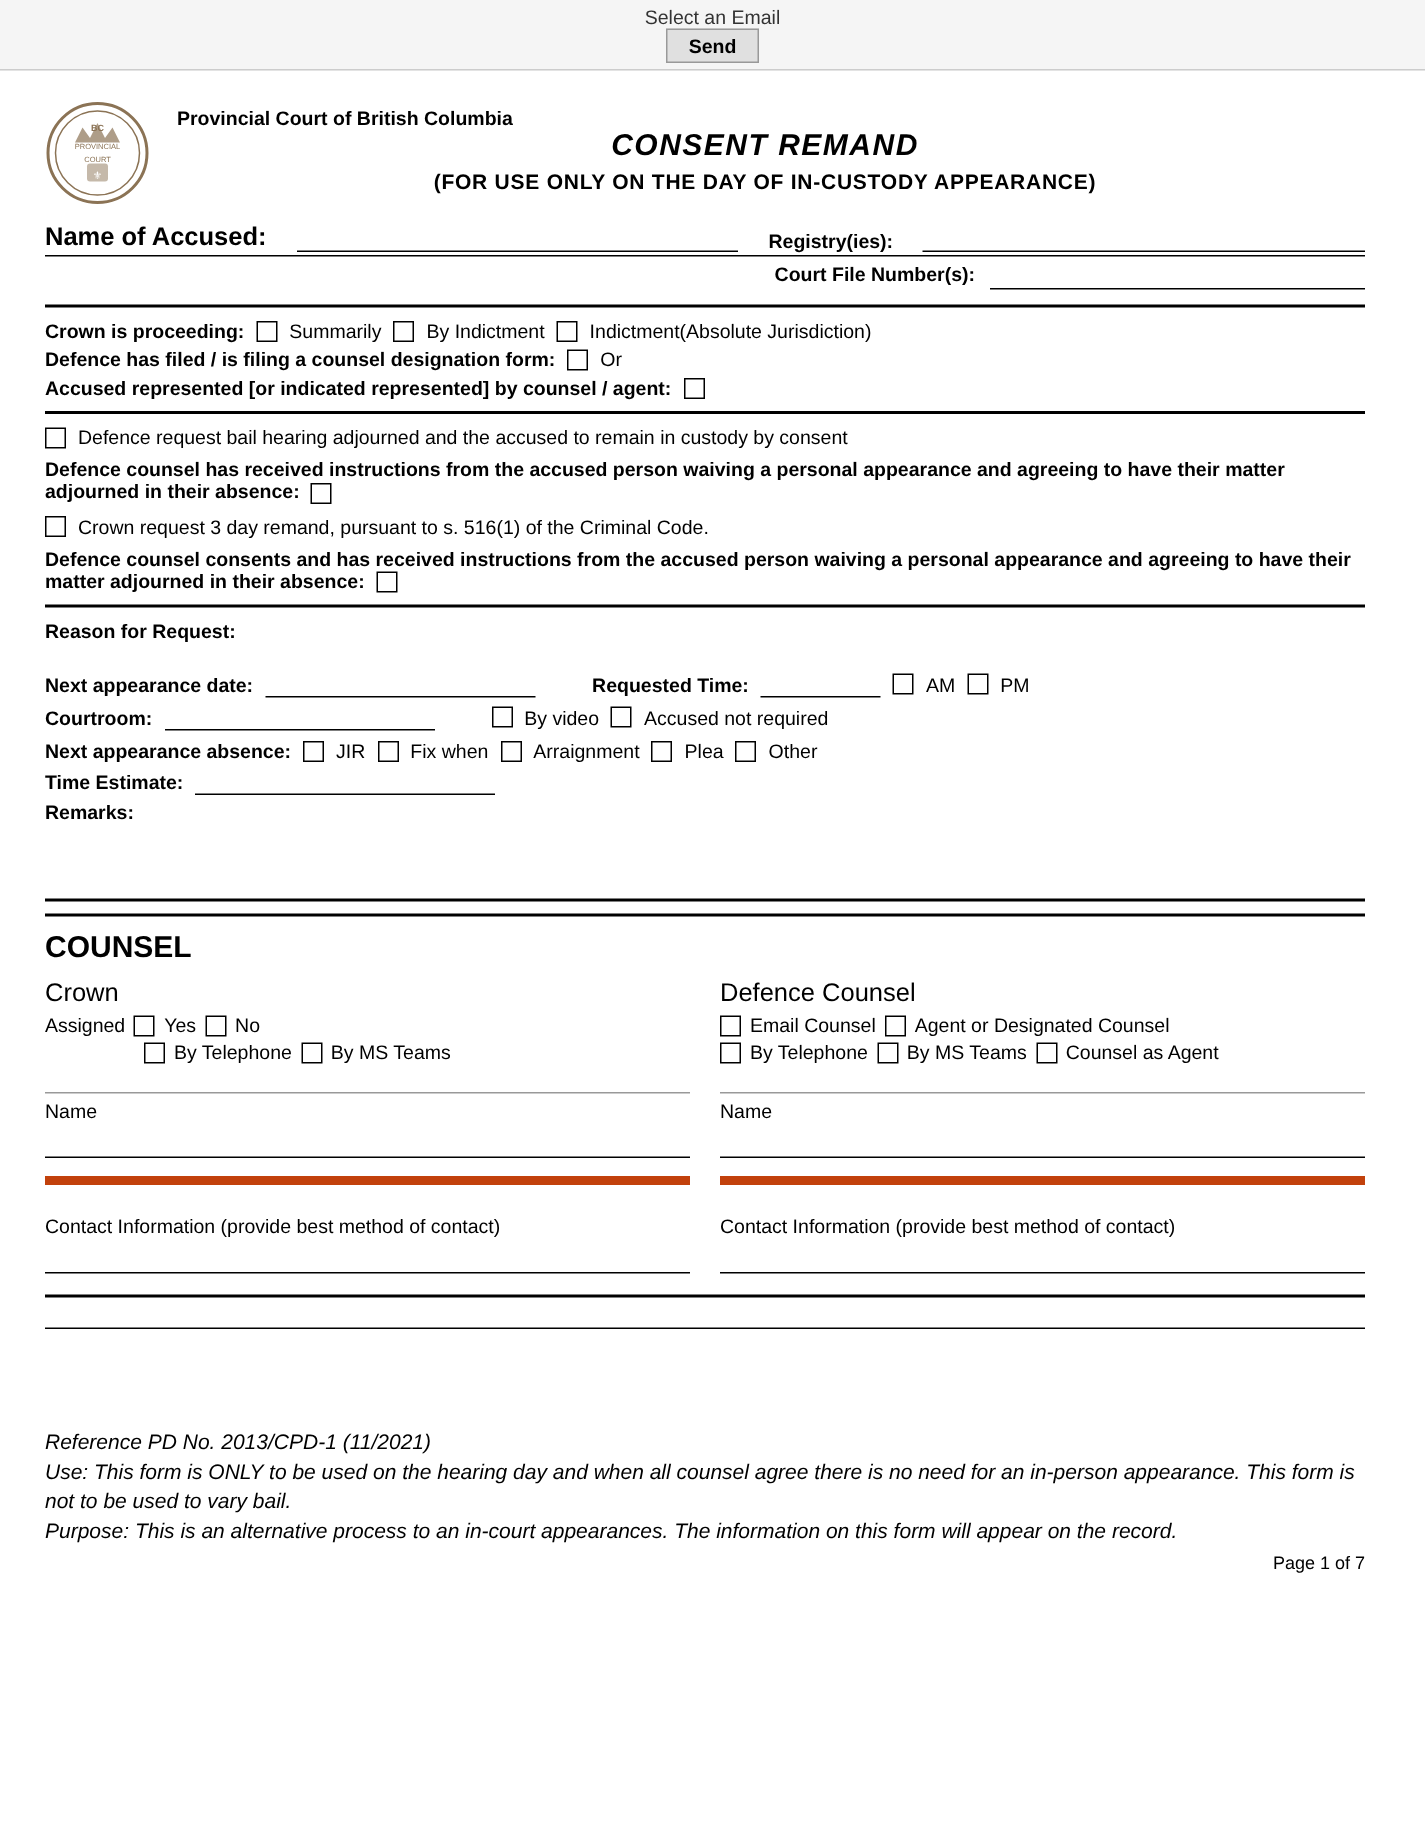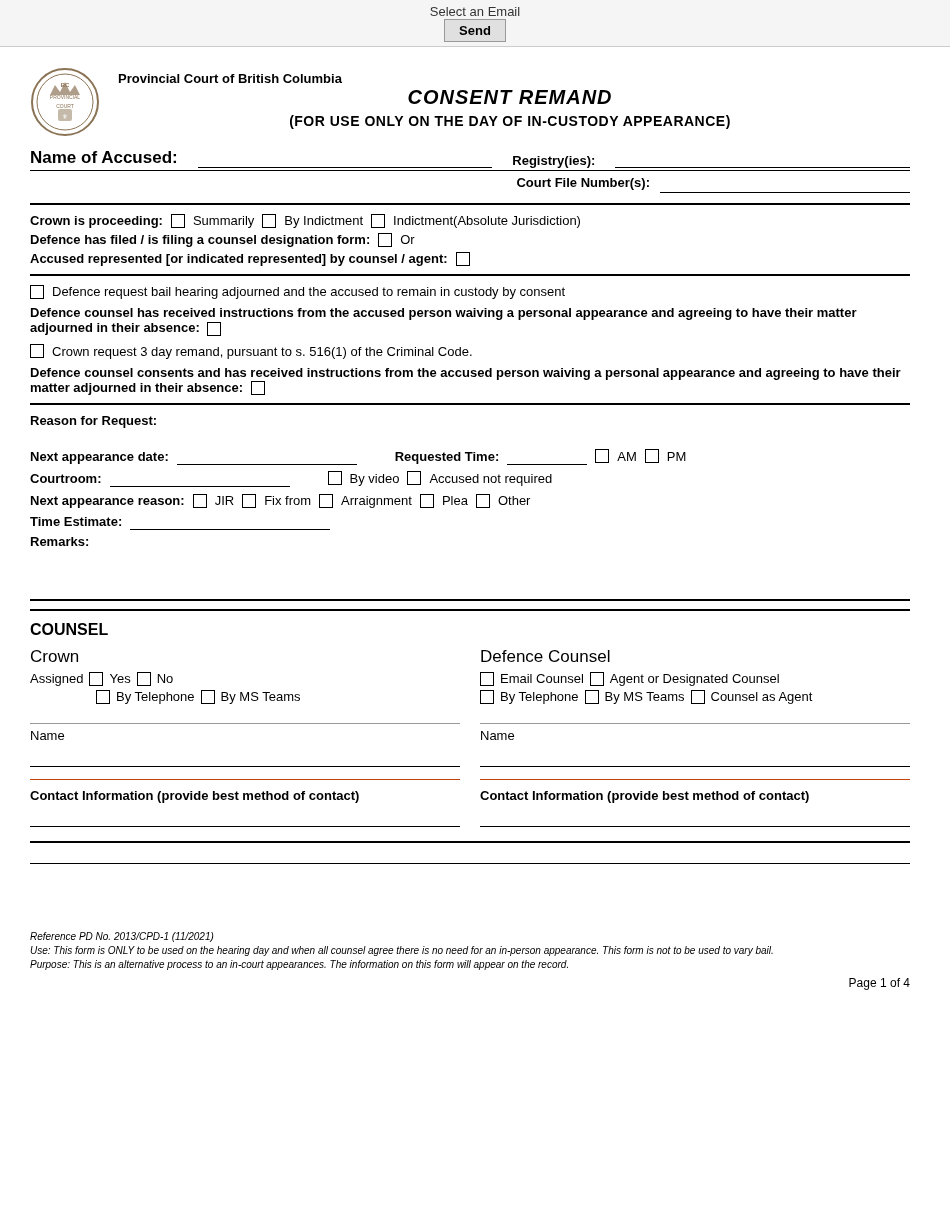--- a/index.html
+++ b/index.html
@@ -157,21 +157,21 @@
       display: inline-block;
       border-bottom: 1px solid #000;
       min-width: 80px;
       height: 18px;
       vertical-align: bottom;
     }
     .counsel-section {
       margin-top: 10px;
     }
     .counsel-title {
-      font-size: 16px;
+      font-size: 20px;
       font-weight: bold;
       margin-bottom: 8px;
     }
     .counsel-grid {
       display: flex;
       gap: 20px;
     }
     .counsel-col {
       flex: 1;
     }
@@ -185,24 +185,23 @@
       gap: 6px;
       flex-wrap: wrap;
       margin-bottom: 3px;
     }
     .name-field-row {
       border-top: 1px solid #999;
       padding-top: 4px;
       margin-top: 6px;
     }
     .contact-field-row {
-      border-top: 1px solid #c2410c;
-      padding-top: 8px;
+      border-top: 6px solid #c2410c;
+      padding-top: 20px;
       margin-top: 4px;
-      font-weight: bold;
     }
     .name-field-line {
       border-bottom: 1px solid #000;
       width: 100%;
       height: 22px;
       margin-top: 2px;
     }
     .received-section {
       margin-top: 14px;
       padding-top: 6px;
@@ -211,21 +210,21 @@
       display: flex;
       align-items: flex-end;
       gap: 8px;
     }
     .received-line {
       border-bottom: 1px solid #000;
       width: 220px;
       height: 18px;
     }
     .footer-text {
-      font-size: 10px;
+      font-size: 14px;
       font-style: italic;
       line-height: 1.4;
     }
     .appearance-reason-row {
       display: flex;
       align-items: center;
       gap: 8px;
       flex-wrap: wrap;
       margin-bottom: 2px;
     }
@@ -360,25 +359,25 @@
   <div class="row-flex" style="margin-top:4px;">
     <span class="bold-text">Courtroom:</span>
     <span class="field-line"></span>
     <span style="margin-left:30px;" class="checkbox"></span>
     <span>By video</span>
     <span class="checkbox"></span>
     <span>Accused not required</span>
   </div>
 
   <div class="appearance-reason-row" style="margin-top:6px;">
-    <span class="bold-text">Next appearance reason:</span>
+    <span class="bold-text">Next appearance absence:</span>
     <span class="checkbox"></span>
     <span>JIR</span>
     <span class="checkbox"></span>
-    <span>Fix from</span>
+    <span>Fix when</span>
     <span class="checkbox"></span>
     <span>Arraignment</span>
     <span class="checkbox"></span>
     <span>Plea</span>
     <span class="checkbox"></span>
     <span>Other</span>
   </div>
 
   <div class="time-estimate-row" style="margin-top:4px;">
     <span class="bold-text">Time Estimate:</span>
@@ -465,16 +464,16 @@
   <hr class="thin-divider" style="margin-top:20px;">
 
   <div style="height:60px;"></div>
 
   <div style="position:relative;">
     <div class="footer-text">
       <div>Reference PD No. 2013/CPD-1 (11/2021)</div>
       <div>Use: This form is ONLY to be used on the hearing day and when all counsel agree there is no need for an in-person appearance.  This form is not to be used to vary bail.</div>
       <div>Purpose: This is an alternative process to an in-court appearances. The information on this form will appear on the record.</div>
     </div>
-    <div style="text-align:right; font-size:12px; margin-top:4px;">Page 1 of 4</div>
+    <div style="text-align:right; font-size:12px; margin-top:4px;">Page 1 of 7</div>
   </div>
 
 </div>
 
 </body></html>

